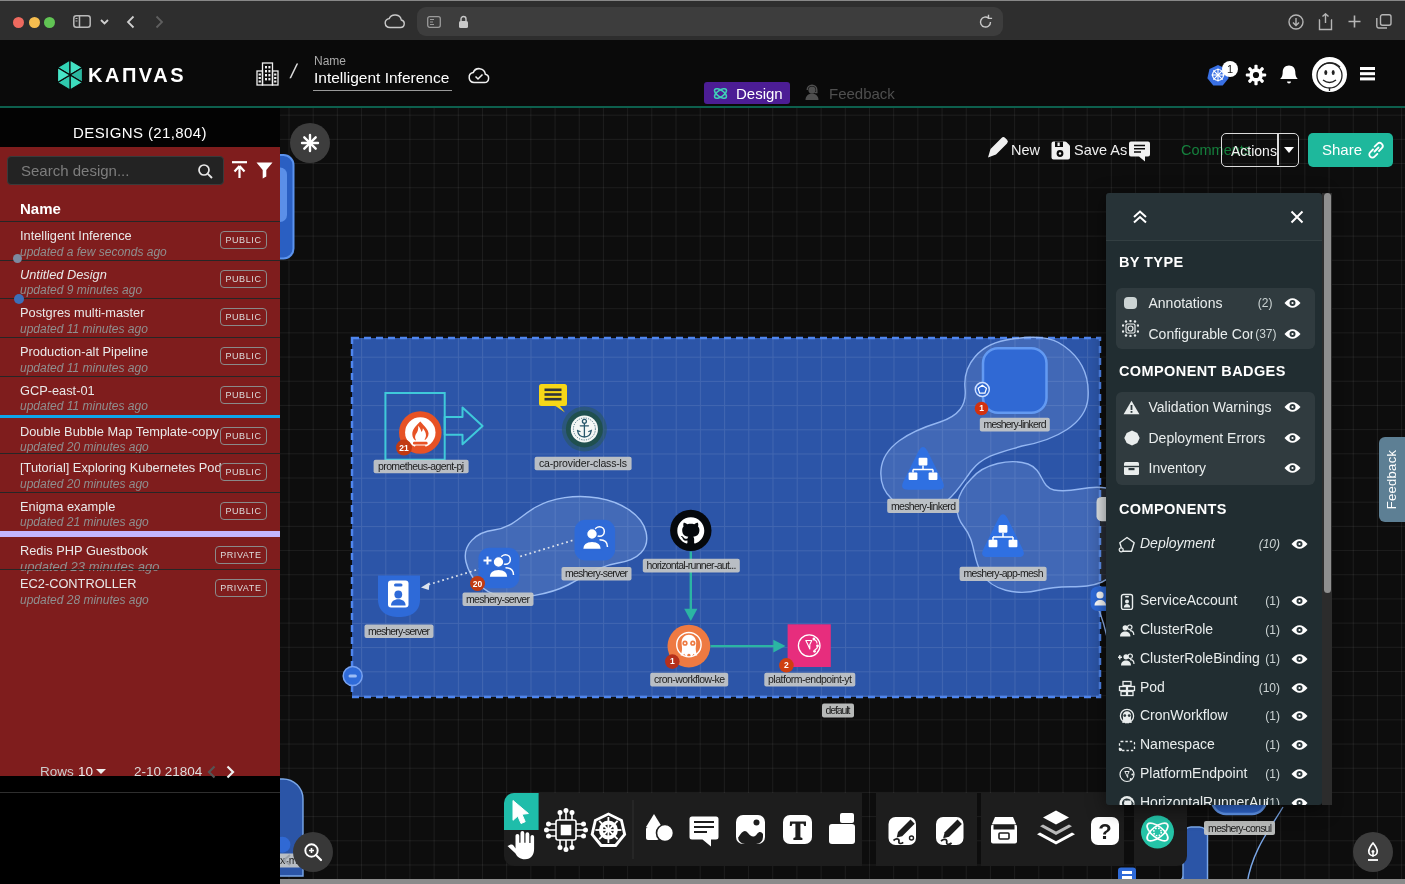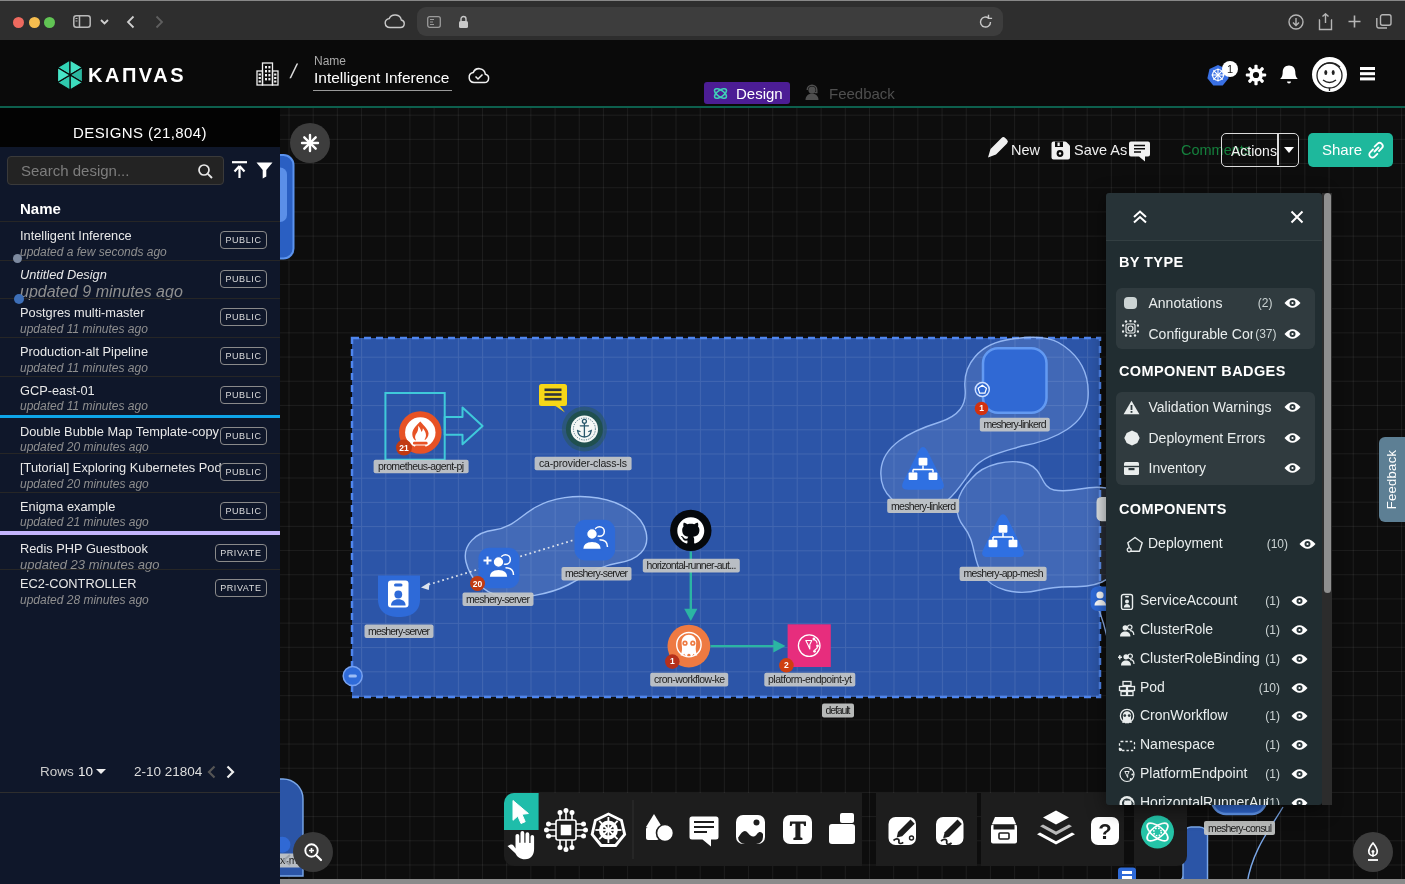--- a/index.html
+++ b/index.html
@@ -6,21 +6,21 @@
 html,body{width:1405px;height:884px;overflow:hidden;background:#000;}
 .abs{position:absolute;}
 #chrome{position:absolute;left:0;top:0;width:1405px;height:40px;background:#2e2e2e;border-top:1px solid #888;}
 #appbar{position:absolute;left:0;top:40px;width:1405px;height:66px;background:#0a0a0a;}
 #greenline{position:absolute;left:0;top:106px;width:1405px;height:2px;background:#0d5f4d;}
 #canvas{position:absolute;left:280px;top:108px;width:1125px;height:776px;background-color:#0d0d0d;
 background-image:linear-gradient(rgba(255,255,255,0.065) 1px,transparent 1px),linear-gradient(90deg,rgba(255,255,255,0.065) 1px,transparent 1px);
 background-size:24.2px 24.2px;background-position:8.5px 6.7px;}
 #scene{position:absolute;left:0;top:0;}
 .fab{position:absolute;width:40px;height:40px;border-radius:50%;background:#3d3d3d;display:flex;align-items:center;justify-content:center;}
-#sidebar{position:absolute;left:0;top:108px;width:280px;height:776px;background:#0f172a;}
+#sidebar{position:absolute;left:0;top:108px;width:280px;height:668px;background:#7f1d1d;}
 #panel{position:absolute;left:1106px;top:193px;width:216px;height:612px;background:#212d31;border-radius:3px;overflow:hidden;box-shadow:0 4px 18px rgba(0,0,0,0.5);}
 #prail{position:absolute;left:1322px;top:193px;width:10px;height:612px;background:#2c2c2c;}
 #pthumb{position:absolute;left:1323.5px;top:193px;width:7px;height:400px;background:#8f8f8f;border-radius:4px;}
 #feedback{position:absolute;left:1379px;top:437px;width:26px;height:85px;background:#5d7f94;border-radius:6px 0 0 6px;color:#fff;font-size:13px;display:flex;align-items:center;justify-content:center;}
 #feedback span{transform:rotate(-90deg);white-space:nowrap;letter-spacing:0.3px;}
 .chiptx{font-size:10.5px;fill:#1b1b1b;}
 .badgetx{font-size:8.5px;fill:#fff;font-weight:bold;}
 </style>
 </head>
 <body>
@@ -422,21 +422,21 @@
         <rect x="5.5" y="7" width="6" height="2.2" fill="#2c383c"></rect>
       </svg>
 <div style="position:absolute;left:33px;top:68px;font-size:14px;color:#e9eded;">Inventory</div>
 <svg width="17" height="12" viewBox="0 0 17 12" style="position:absolute;right:14px;top:70px;">
         <path d="M0.5,6 Q8.5,-3.5 16.5,6 Q8.5,15.5 0.5,6Z" fill="#fff"></path>
         <circle cx="8.5" cy="6" r="3" fill="#2c383c"></circle>
         <circle cx="8.5" cy="6" r="1.1" fill="#fff"></circle>
       </svg>
 </div>
 <div style="position:absolute;left:13px;top:308px;font-size:14.5px;font-weight:bold;color:#fff;letter-spacing:0.4px;">COMPONENTS</div>
-<div style="position:absolute;left:8px;top:336.6px;width:216px;height:28.8px;">
+<div style="position:absolute;left:0;top:336.6px;width:216px;height:28.8px;font-style:italic;">
 <svg width="18" height="17" viewBox="0 0 18 17" style="position:absolute;left:12px;top:6px;">
         <path d="M9,1.5 L16.2,6.8 L13.5,15.3 H4.5 L1.8,6.8 Z" fill="none" stroke="#e9eded" stroke-width="1.4" stroke-linejoin="round"></path>
         <circle cx="3.2" cy="13.8" r="2" fill="#2c383c" stroke="#e9eded" stroke-width="1.2"></circle>
       </svg>
 <div style="position:absolute;left:34px;top:5px;font-size:14px;color:#e9eded;">Deployment</div>
 <div style="position:absolute;right:42px;top:7px;font-size:12px;color:#ccd4d4;">(10)</div>
 <svg width="17" height="12" viewBox="0 0 17 12" style="position:absolute;right:14px;top:8px;">
         <path d="M0.5,6 Q8.5,-3.5 16.5,6 Q8.5,15.5 0.5,6Z" fill="#fff"></path>
         <circle cx="8.5" cy="6" r="3" fill="#2c383c"></circle>
         <circle cx="8.5" cy="6" r="1.1" fill="#fff"></circle>
@@ -586,21 +586,21 @@
       <path d="M0.5,0.5 h16 l-6.2,7.5 v6.5 l-3.6,2 v-8.5 Z" fill="#fff"></path>
     </svg>
 <div style="position:absolute;left:20px;top:92px;font-size:15px;font-weight:bold;color:#fff;">Name</div>
 <div style="position:absolute;left:0;top:113.0px;width:280px;height:38.7px;border-top:1px solid #262626;">
 <div style="position:absolute;left:20px;top:6px;font-size:12.8px;color:#e8e8e8;width:204px;white-space:nowrap;overflow:hidden;">Intelligent Inference</div>
 <div style="position:absolute;left:20px;top:22.5px;font-size:12px;font-style:italic;color:#8f8f8f;">updated a few seconds ago</div>
 <div style="position:absolute;right:13px;top:9px;border:1px solid #8a8a8a;border-radius:4px;font-size:9px;letter-spacing:0.6px;color:#ddd;padding:3px 4.5px;">PUBLIC</div>
 </div>
 <div style="position:absolute;left:0;top:151.7px;width:280px;height:38.7px;border-top:1px solid #262626;">
 <div style="position:absolute;left:20px;top:6px;font-size:12.8px;color:#e8e8e8;width:204px;white-space:nowrap;overflow:hidden;font-style:italic;">Untitled Design</div>
-<div style="position:absolute;left:20px;top:22.5px;font-size:16px;font-style:italic;color:#8f8f8f;">updated 9 minutes ago</div>
+<div style="position:absolute;left:20px;top:22.5px;font-size:12px;font-style:italic;color:#8f8f8f;">updated 9 minutes ago</div>
 <div style="position:absolute;right:13px;top:9px;border:1px solid #8a8a8a;border-radius:4px;font-size:9px;letter-spacing:0.6px;color:#ddd;padding:3px 4.5px;">PUBLIC</div>
 </div>
 <div style="position:absolute;left:0;top:190.4px;width:280px;height:38.7px;border-top:1px solid #262626;">
 <div style="position:absolute;left:20px;top:6px;font-size:12.8px;color:#e8e8e8;width:204px;white-space:nowrap;overflow:hidden;">Postgres multi-master</div>
 <div style="position:absolute;left:20px;top:22.5px;font-size:12px;font-style:italic;color:#8f8f8f;">updated 11 minutes ago</div>
 <div style="position:absolute;right:13px;top:9px;border:1px solid #8a8a8a;border-radius:4px;font-size:9px;letter-spacing:0.6px;color:#ddd;padding:3px 4.5px;">PUBLIC</div>
 </div>
 <div style="position:absolute;left:0;top:229.1px;width:280px;height:38.7px;border-top:1px solid #262626;">
 <div style="position:absolute;left:20px;top:6px;font-size:12.8px;color:#e8e8e8;width:204px;white-space:nowrap;overflow:hidden;">Production-alt Pipeline</div>
 <div style="position:absolute;left:20px;top:22.5px;font-size:12px;font-style:italic;color:#8f8f8f;">updated 11 minutes ago</div>
@@ -619,21 +619,21 @@
 <div style="position:absolute;left:0;top:345.2px;width:280px;height:38.7px;border-top:1px solid #262626;">
 <div style="position:absolute;left:20px;top:6px;font-size:12.8px;color:#e8e8e8;width:204px;white-space:nowrap;overflow:hidden;">[Tutorial] Exploring Kubernetes Pod</div>
 <div style="position:absolute;left:20px;top:22.5px;font-size:12px;font-style:italic;color:#8f8f8f;">updated 20 minutes ago</div>
 <div style="position:absolute;right:13px;top:9px;border:1px solid #8a8a8a;border-radius:4px;font-size:9px;letter-spacing:0.6px;color:#ddd;padding:3px 4.5px;">PUBLIC</div>
 </div>
 <div style="position:absolute;left:0;top:383.9px;width:280px;height:38.7px;border-top:1px solid #262626;">
 <div style="position:absolute;left:20px;top:6px;font-size:12.8px;color:#e8e8e8;width:204px;white-space:nowrap;overflow:hidden;">Enigma example</div>
 <div style="position:absolute;left:20px;top:22.5px;font-size:12px;font-style:italic;color:#8f8f8f;">updated 21 minutes ago</div>
 <div style="position:absolute;right:13px;top:9px;border:1px solid #8a8a8a;border-radius:4px;font-size:9px;letter-spacing:0.6px;color:#ddd;padding:3px 4.5px;">PUBLIC</div>
 </div>
-<div style="position:absolute;left:0;top:422.6px;width:280px;height:38.7px;border-top:4px solid #c4b5fd;">
+<div style="position:absolute;left:0;top:422.6px;width:280px;height:38.7px;border-top:6px solid #c4b5fd;">
 <div style="position:absolute;left:20px;top:6px;font-size:12.8px;color:#e8e8e8;width:204px;white-space:nowrap;overflow:hidden;">Redis PHP Guestbook</div>
 <div style="position:absolute;left:20px;top:22.5px;font-size:13px;font-style:italic;color:#8f8f8f;">updated 23 minutes ago</div>
 <div style="position:absolute;right:13px;top:9px;border:1px solid #8a8a8a;border-radius:4px;font-size:9px;letter-spacing:0.6px;color:#ddd;padding:3px 4.5px;">PRIVATE</div>
 </div>
 <div style="position:absolute;left:0;top:461.3px;width:280px;height:38.7px;border-top:1px solid #262626;">
 <div style="position:absolute;left:20px;top:6px;font-size:12.8px;color:#e8e8e8;width:204px;white-space:nowrap;overflow:hidden;">EC2-CONTROLLER</div>
 <div style="position:absolute;left:20px;top:22.5px;font-size:12px;font-style:italic;color:#8f8f8f;">updated 28 minutes ago</div>
 <div style="position:absolute;right:13px;top:9px;border:1px solid #8a8a8a;border-radius:4px;font-size:9px;letter-spacing:0.6px;color:#ddd;padding:3px 4.5px;">PRIVATE</div>
 </div>
 <div style="position:absolute;left:13px;top:146px;width:9px;height:9px;border-radius:50%;background:#7d8aa0;"></div>

